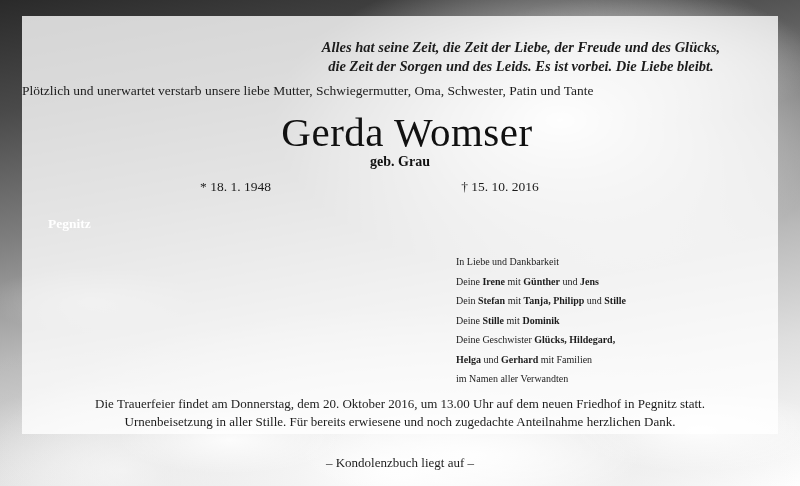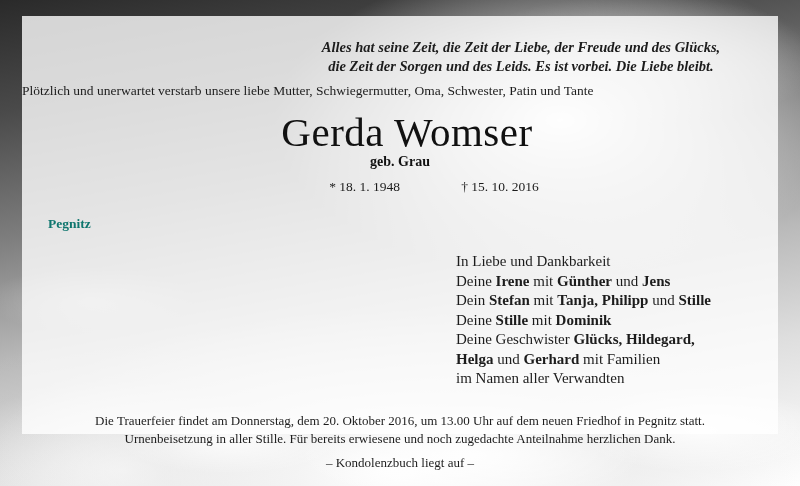--- a/index.html
+++ b/index.html
@@ -96,52 +96,52 @@
   }
   .dates {
     position: absolute;
     top: 163px;
     left: 0;
     right: 0;
     text-align: center;
     font-size: 13.5px;
     color: #1c1c1c;
   }
-  .dates .date-birth { display: inline-block; width: 200px; text-align: right; }
+  .dates .date-birth { display: inline-block; width: 200px; text-align: left; }
   .dates .date-death { display: inline-block; width: 200px; text-align: center; }
   .place {
     position: absolute;
     top: 200px;
     left: 26px;
     font-size: 13.5px;
     font-weight: bold;
-    color: #0f766e;
+    color: #ffffff;
   }
   .survivors {
     position: absolute;
     top: 236px;
     left: 434px;
-    font-size: 15px;
+    font-size: 10px;
     line-height: 19.5px;
     color: #1c1c1c;
   }
   .survivors .ln { white-space: nowrap; }
   b { font-weight: bold; }
   .footer {
     position: absolute;
     left: 0;
     right: 0;
     bottom: 14px;
     text-align: center;
     font-size: 13px;
     line-height: 18.5px;
     color: #1c1c1c;
   }
   .footer .cond {
-    margin-top: 5px;
+    margin-top: 22px;
   }
 </style>
 </head>
 <body>
 
 <div id="page">
   <div class="bg"></div>
   <div class="bg-clouds"></div>
 
   <div class="card">

